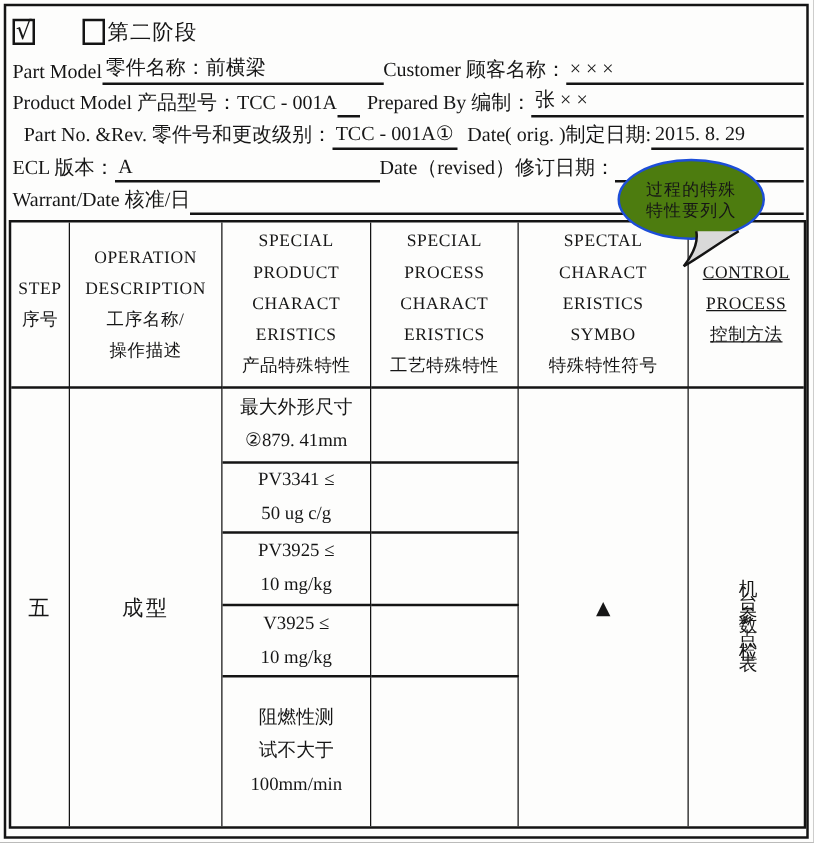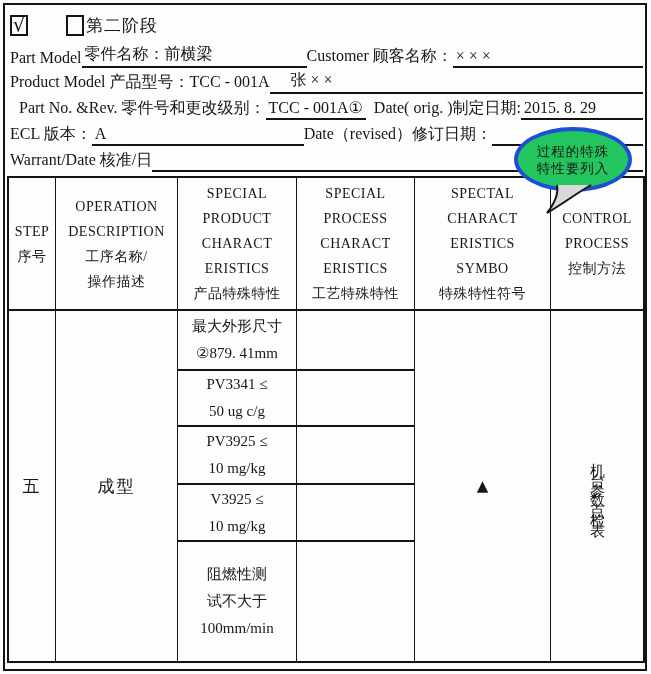--- a/index.html
+++ b/index.html
@@ -20,22 +20,22 @@
   
   .fline{position:absolute;left:10px;right:8px;height:23px;display:flex;align-items:flex-end;font-size:16px;white-space:nowrap;}
   .ul{border-bottom:2px solid #141414;padding:0 3px 1px 3px;box-sizing:border-box;}
   .grow{flex:1;}
   .lbl{padding-bottom:1px;}
   .l1{top:45px;} .l2{top:71px;} .l3{top:97px;} .l4{top:123px;} .l5{top:149px;}
   .w222{width:225px;} .w210{width:212px;} .w18{width:18px;}
   .indent{padding-left:9px;}
 
   
-  .callout{position:absolute;left:514px;top:127px;width:118px;height:65px;background:#22c55e;
-    border:4px solid #1d4ed8;border-radius:50%;display:flex;flex-direction:column;justify-content:center;
+  .callout{position:absolute;left:494px;top:127px;width:118px;height:65px;background:#4d7c0f;
+    border:2px solid #1d4ed8;border-radius:50%;display:flex;flex-direction:column;justify-content:center;
     align-items:center;font-size:13.5px;line-height:17px;z-index:6;box-sizing:border-box;letter-spacing:1px;}
   .callout-tail{position:absolute;left:545px;top:184px;z-index:7;}
 
   
   .tbl{position:absolute;left:7px;top:176px;width:638px;height:487px;border:2px solid #141414;
     display:grid;grid-template-columns:47px 122px 119px 118px 136px auto;
     grid-template-rows:133px 60px 56px 58px 57px auto;box-sizing:border-box;z-index:1;}
   .cell{border-right:1px solid #141414;border-bottom:2px solid #141414;display:flex;flex-direction:column;
     align-items:center;justify-content:center;text-align:center;box-sizing:border-box;}
   .nb{border-bottom:none;} .nr{border-right:none;}
@@ -63,20 +63,21 @@
   <div class="fline l1">
     <span class="lbl">Part Model</span>
     <span class="ul w222">零件名称：前横梁</span>
     <span class="lbl">Customer 顾客名称：</span>
     <span class="ul grow">× × ×</span>
   </div>
 
   <div class="fline l2">
     <span class="lbl">Product Model 产品型号：TCC - 001A</span>
     <span class="ul w18"></span>
+    <span class="lbl" style="padding-left:6px;">Prepared By 编制：</span>
     <span class="ul grow">张 × ×</span>
   </div>
 
   <div class="fline l3 indent">
     <span class="lbl">Part No. &amp;Rev. 零件号和更改级别：</span>
     <span class="ul">TCC - 001A①</span>
     <span class="lbl" style="padding-left:8px;">Date( orig. )制定日期:</span>
     <span class="ul grow">2015. 8. 29</span>
   </div>
 
@@ -118,21 +119,21 @@
       <span>ERISTICS</span>
       <span>工艺特殊特性</span>
     </div>
     <div class="cell hcell" style="grid-area:1/5/2/6;">
       <span>SPECTAL</span>
       <span>CHARACT</span>
       <span>ERISTICS</span>
       <span>SYMBO</span>
       <span>特殊特性符号</span>
     </div>
-    <div class="cell hcell nr" style="grid-area:1/6/2/7;">
+    <div class="cell hcell nr" style="grid-area:1/6/2/7;text-decoration:underline;">
       <span>CONTROL</span>
       <span>PROCESS</span>
       <span>控制方法</span>
     </div>
 
     <div class="cell bcell big nb" style="grid-area:2/1/7/2;">
       <span>五</span>
     </div>
     <div class="cell bcell big nb" style="grid-area:2/2/7/3;">
       <span>成型</span>

